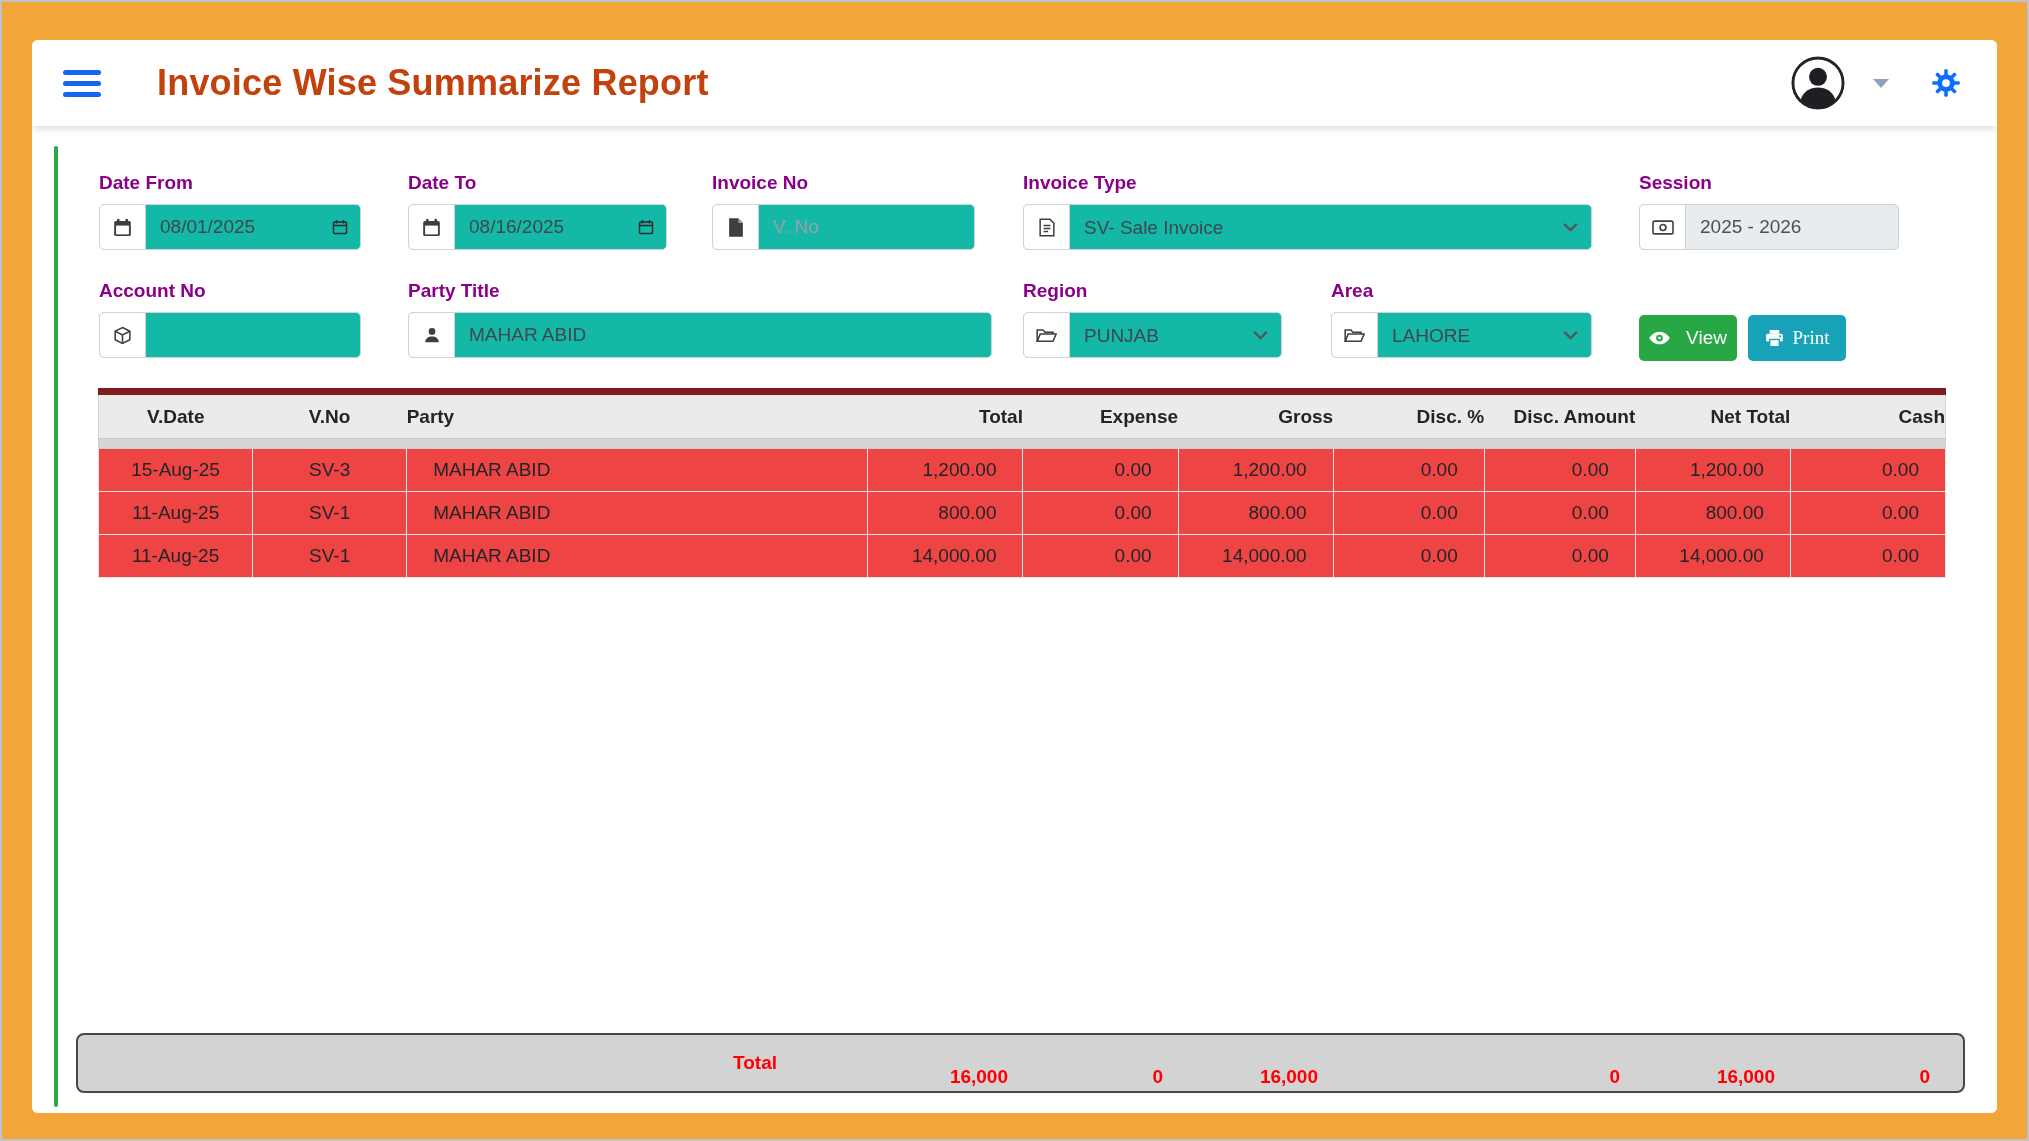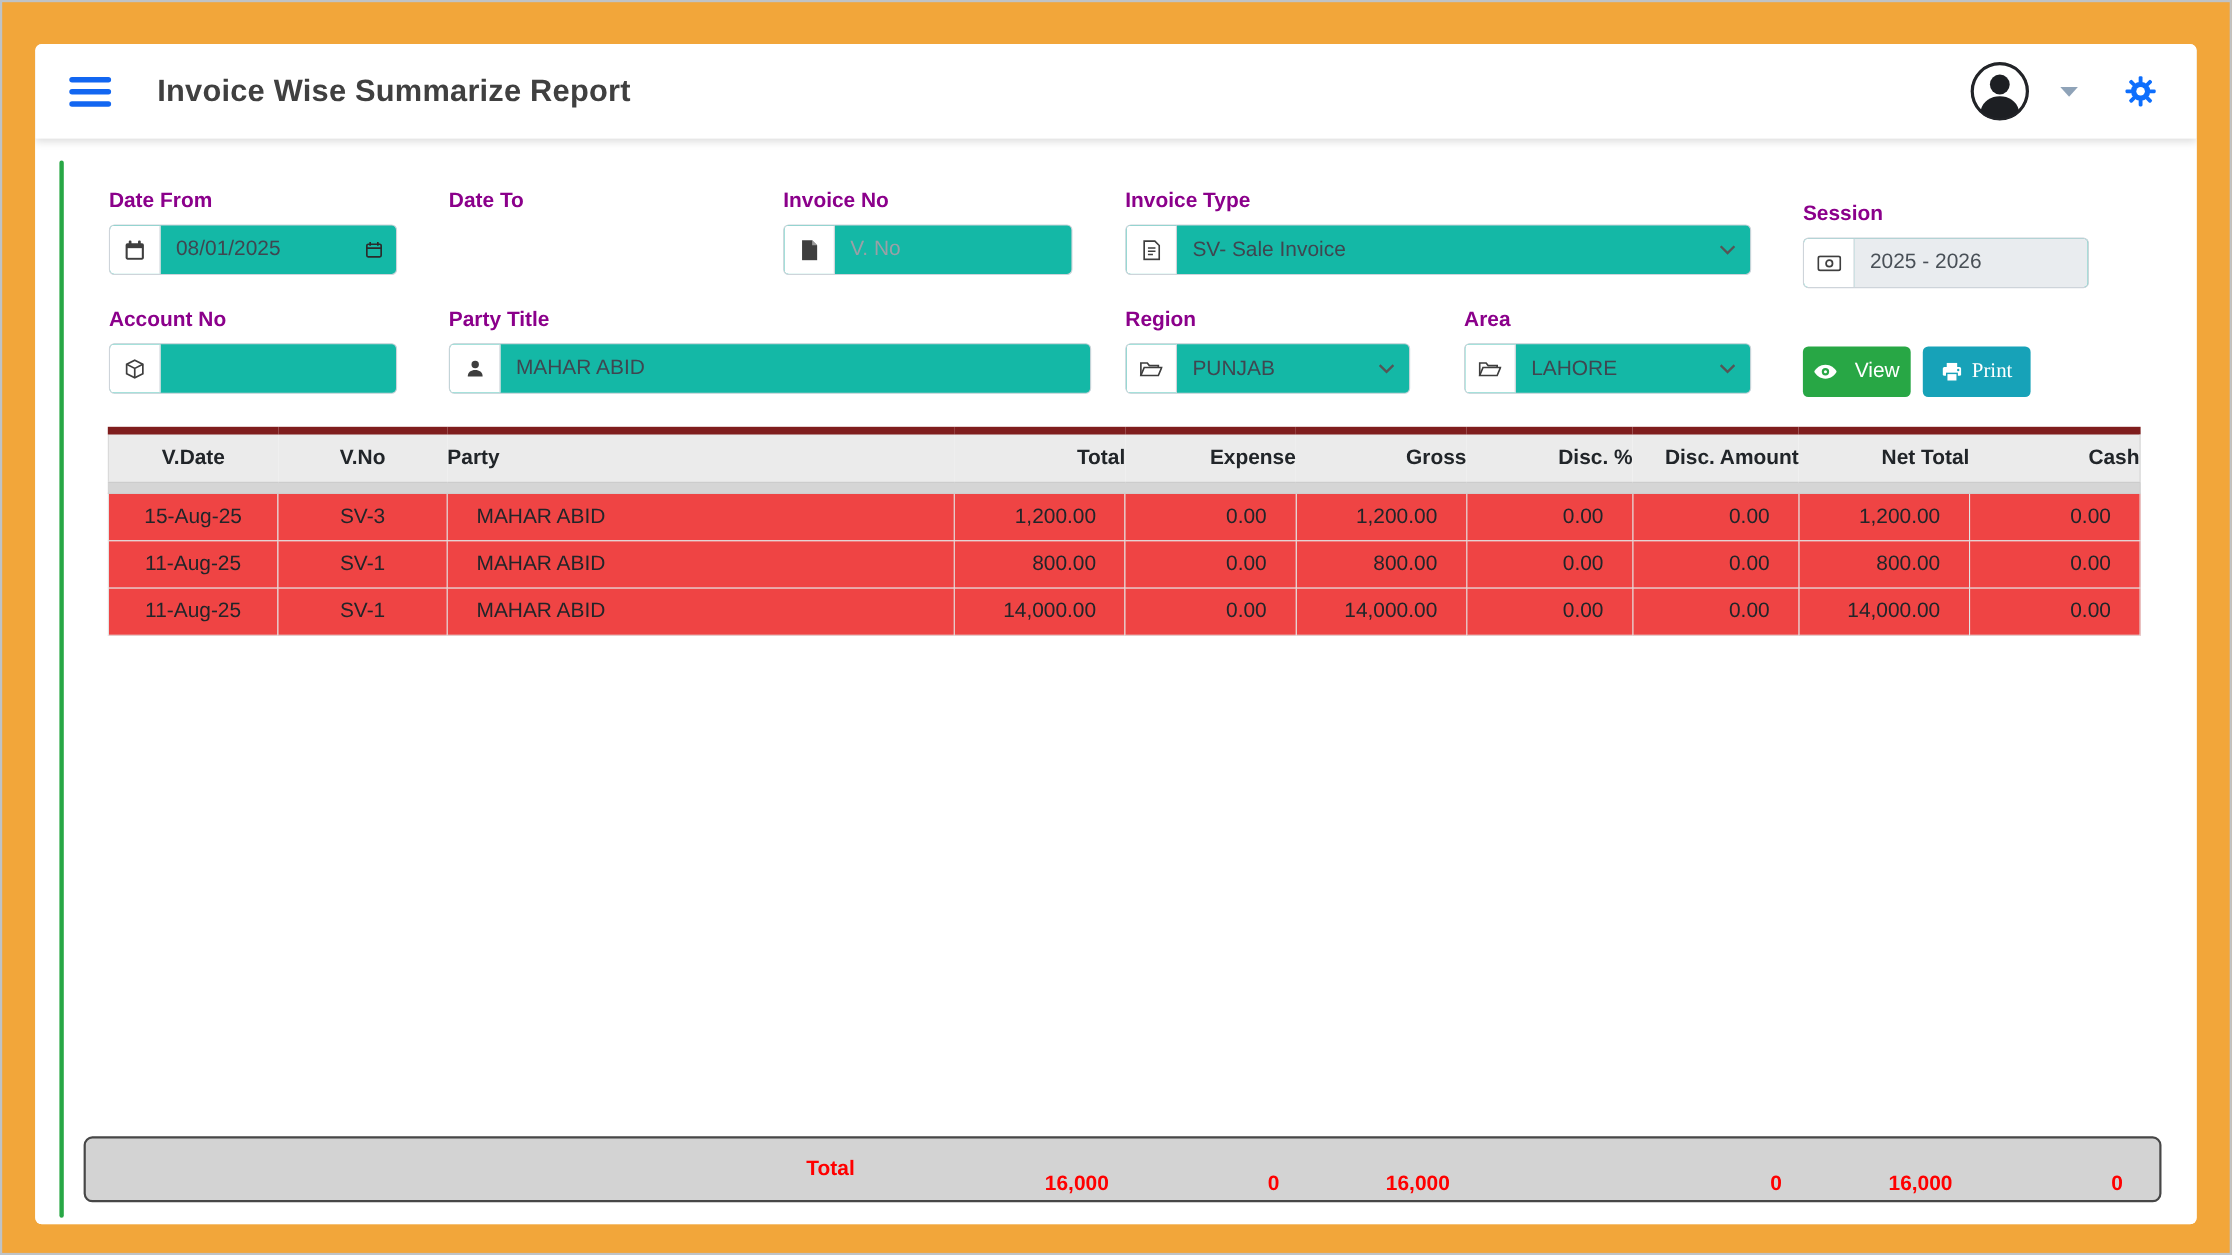--- a/index.html
+++ b/index.html
@@ -26,21 +26,21 @@
   .app-header {
     position: absolute; left: 0; right: 0; top: 0; height: 86px;
     background: #fff;
     display: flex; align-items: center;
     padding: 0 36px 0 31px;
     box-shadow: 0 3px 7px rgba(0,0,0,.13);
     z-index: 10;
   }
   .hamburger { width: 38px; display: flex; flex-direction: column; gap: 6px; cursor: pointer; }
   .hamburger span { display: block; height: 5px; border-radius: 2.5px; background: #1266F1; }
-  .app-title { margin-left: 42px; font-size: 28px; font-weight: 700; color: #404040; letter-spacing: .2px; }
+  .app-title { margin-left: 56px; font-size: 36px; font-weight: 700; color: #c2410c; letter-spacing: .2px; }
   .header-right { margin-left: auto; display: flex; align-items: center; }
   .avatar { width: 54px; height: 54px; border-radius: 50%; cursor: pointer; }
   .caret-down {
     width: 0; height: 0; margin-left: 28px;
     border-left: 8px solid transparent; border-right: 8px solid transparent;
     border-top: 9px solid #8fa3b8; cursor: pointer;
   }
   .gear { margin-left: 42px; cursor: pointer; display: flex; }
 
   
@@ -168,20 +168,37 @@
             <svg width="16" height="16" viewBox="0 0 16 16" fill="none" stroke="#2b2b2b" stroke-width="1.5">
               <rect x="1.5" y="3" width="13" height="11.5" rx="1.2"></rect>
               <path d="M4.5 1v3.4M11.5 1v3.4M1.5 6.6h13"></path>
             </svg>
           </span>
         </div>
       </div>
 
       <div class="fg" style="left:376px; top:46px; width:259px;">
         <label>Date To</label>
+        <div class="ig">
+          <span class="ibox">
+            <svg width="19" height="19" viewBox="0 0 16 16" fill="#3e3e3e">
+              <rect x="1" y="2.6" width="14" height="12.6" rx="1.4"></rect>
+              <rect x="3.4" y="0.6" width="2.1" height="3.6" rx="0.9"></rect>
+              <rect x="10.5" y="0.6" width="2.1" height="3.6" rx="0.9"></rect>
+              <rect x="2.6" y="6.4" width="10.8" height="7.4" fill="#ffffff"></rect>
+            </svg>
+          </span>
+          <input type="text" value="08/16/2025" style="">
+          <span class="end-glyph">
+            <svg width="16" height="16" viewBox="0 0 16 16" fill="none" stroke="#2b2b2b" stroke-width="1.5">
+              <rect x="1.5" y="3" width="13" height="11.5" rx="1.2"></rect>
+              <path d="M4.5 1v3.4M11.5 1v3.4M1.5 6.6h13"></path>
+            </svg>
+          </span>
+        </div>
       </div>
 
       <div class="fg" style="left:680px; top:46px; width:263px;">
         <label>Invoice No</label>
         <div class="ig">
           <span class="ibox">
             <svg width="16" height="19" viewBox="0 0 14 16" fill="#3e3e3e">
               <path d="M1 0h8l4 4v12H1z"></path>
               <path d="M9 0l4 4H9z" fill="#9b9b9b"></path>
             </svg>
@@ -203,21 +220,21 @@
             <option>SV- Sale Invoice</option>
           </select>
           <span class="chev">
             <svg width="15" height="10" viewBox="0 0 12 8" fill="none" stroke="#555" stroke-width="1.7">
               <path d="M1 1.5 6 6.5 11 1.5"></path>
             </svg>
           </span>
         </div>
       </div>
 
-      <div class="fg" style="left:1607px; top:46px; width:260px;margin-top:12px;">
+      <div class="fg" style="left:1607px; top:46px; width:260px;">
         <label>Session</label>
         <div class="ig readonly">
           <span class="ibox">
             <svg width="22" height="15" viewBox="0 0 18 12" fill="none" stroke="#3e3e3e" stroke-width="1.3">
               <rect x="0.8" y="0.8" width="16.4" height="10.4" rx="1.4"></rect>
               <circle cx="9" cy="6" r="2.4"></circle>
             </svg>
           </span>
           <input type="text" readonly="" value="2025 - 2026" style="">
         </div>

